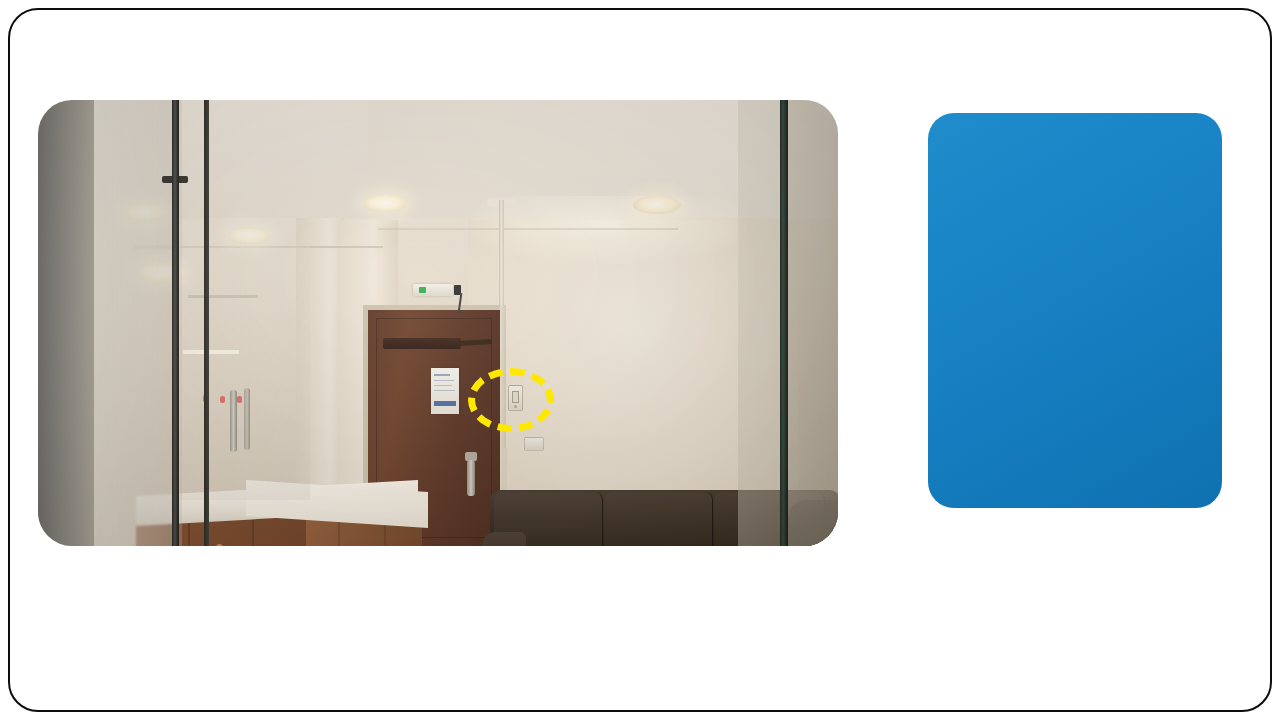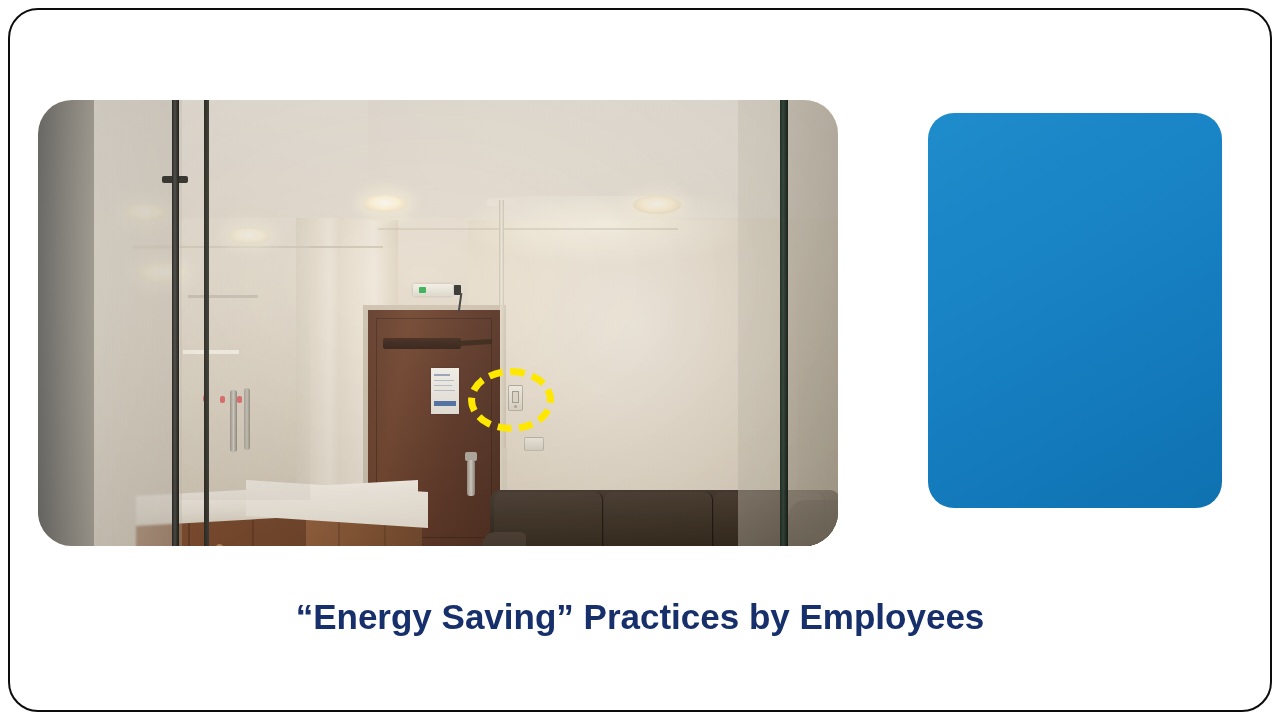--- a/index.html
+++ b/index.html
@@ -396,17 +396,16 @@
     <div class="ph-layer photo-shade"></div>
 
     <div class="ph-layer ellipse-hl"></div>
   </div>
 
   <div class="bluepanel">
     
   </div>
 
   <div class="caption">
-    <span class="cap-line">“Energy Saving” Practices by Employees</span>
   </div>
 
   <div class="slide-border"></div>
 </div>
 
 </body></html>

